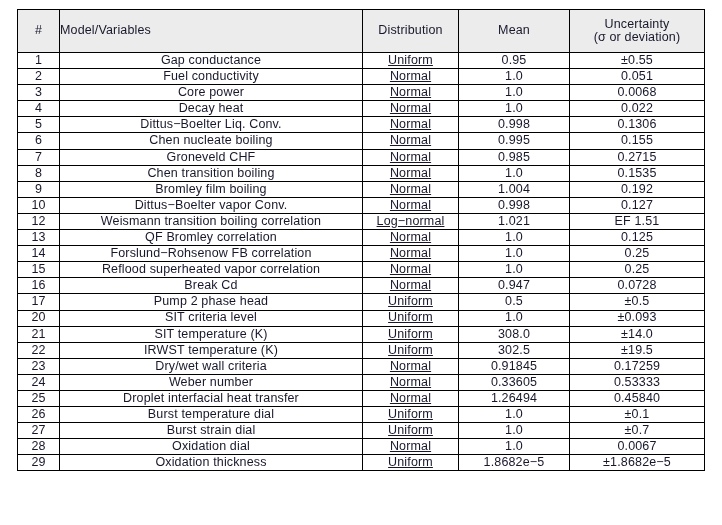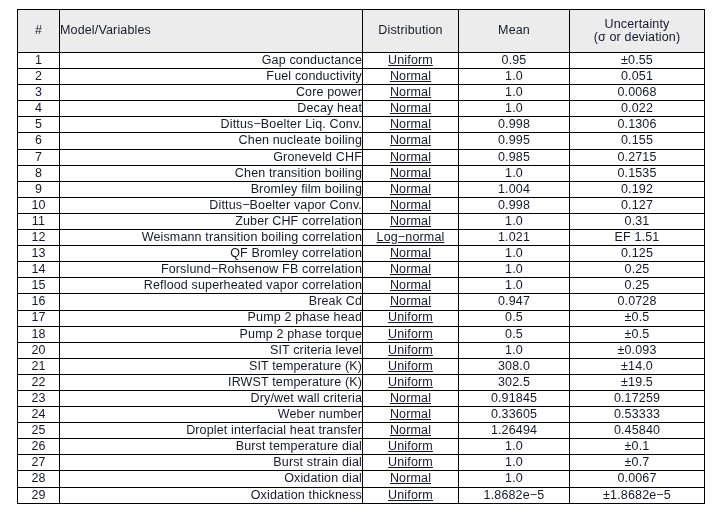--- a/index.html
+++ b/index.html
@@ -51,21 +51,21 @@
   th.col-mean   { width: 110px; text-align: center; margin-top: 20px; }
   th.col-unc    { width: 134px; text-align: center; }
 
   th.col-unc .unc-line1 { display: block; }
   th.col-unc .unc-line2 { display: block; margin-top: 0; }
 
   tbody td {
     height: 15.1px;
   }
   td.c-num   { text-align: center; }
-  td.c-model { text-align: right; padding-left: 7px; }
+  td.c-model { text-align: center; padding-left: 7px; }
   td.c-dist  { text-align: center; text-decoration: underline; }
   td.c-mean  { text-align: center; }
   td.c-unc   { text-align: center; }
 </style>
 </head>
 <body>
 
 <div id="table-wrap">
   <table class="uncert-table">
     <thead>
@@ -145,27 +145,20 @@
           <td class="c-unc">0.192</td>
         </tr>
         <tr>
           <td class="c-num">10</td>
           <td class="c-model">Dittus−Boelter vapor Conv.</td>
           <td class="c-dist">Normal</td>
           <td class="c-mean">0.998</td>
           <td class="c-unc">0.127</td>
         </tr>
         <tr>
-          <td class="c-num">11</td>
-          <td class="c-model">Zuber CHF correlation</td>
-          <td class="c-dist">Normal</td>
-          <td class="c-mean">1.0</td>
-          <td class="c-unc">0.31</td>
-        </tr>
-        <tr>
           <td class="c-num">12</td>
           <td class="c-model">Weismann transition boiling correlation</td>
           <td class="c-dist">Log−normal</td>
           <td class="c-mean">1.021</td>
           <td class="c-unc">EF 1.51</td>
         </tr>
         <tr>
           <td class="c-num">13</td>
           <td class="c-model">QF Bromley correlation</td>
           <td class="c-dist">Normal</td>
@@ -194,27 +187,20 @@
           <td class="c-unc">0.0728</td>
         </tr>
         <tr>
           <td class="c-num">17</td>
           <td class="c-model">Pump 2 phase head</td>
           <td class="c-dist">Uniform</td>
           <td class="c-mean">0.5</td>
           <td class="c-unc">±0.5</td>
         </tr>
         <tr>
-          <td class="c-num">18</td>
-          <td class="c-model">Pump 2 phase torque</td>
-          <td class="c-dist">Uniform</td>
-          <td class="c-mean">0.5</td>
-          <td class="c-unc">±0.5</td>
-        </tr>
-        <tr>
           <td class="c-num">20</td>
           <td class="c-model">SIT criteria level</td>
           <td class="c-dist">Uniform</td>
           <td class="c-mean">1.0</td>
           <td class="c-unc">±0.093</td>
         </tr>
         <tr>
           <td class="c-num">21</td>
           <td class="c-model">SIT temperature (K)</td>
           <td class="c-dist">Uniform</td>

